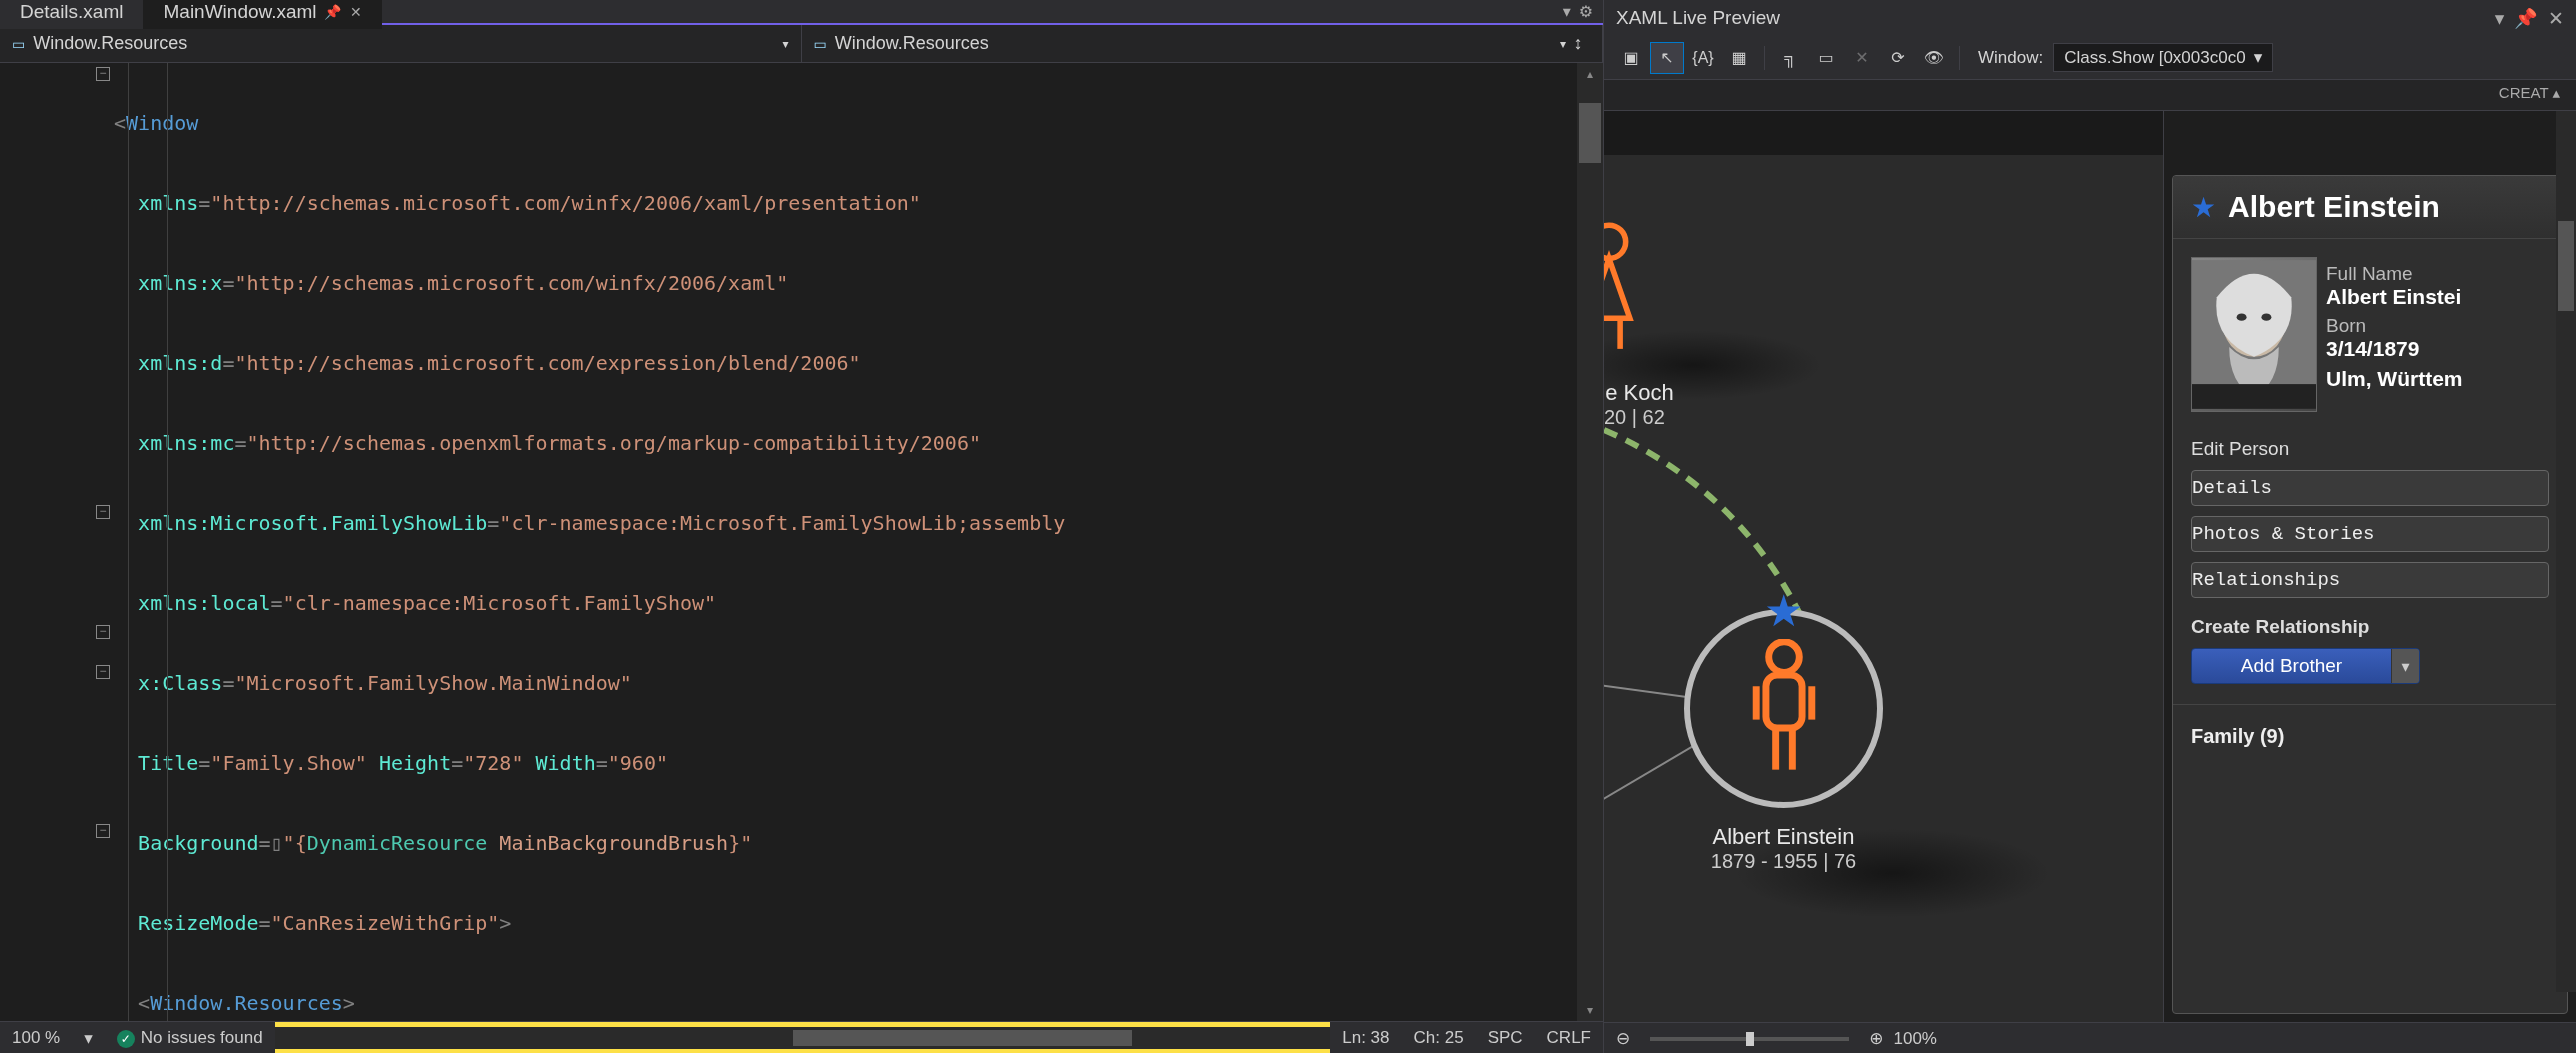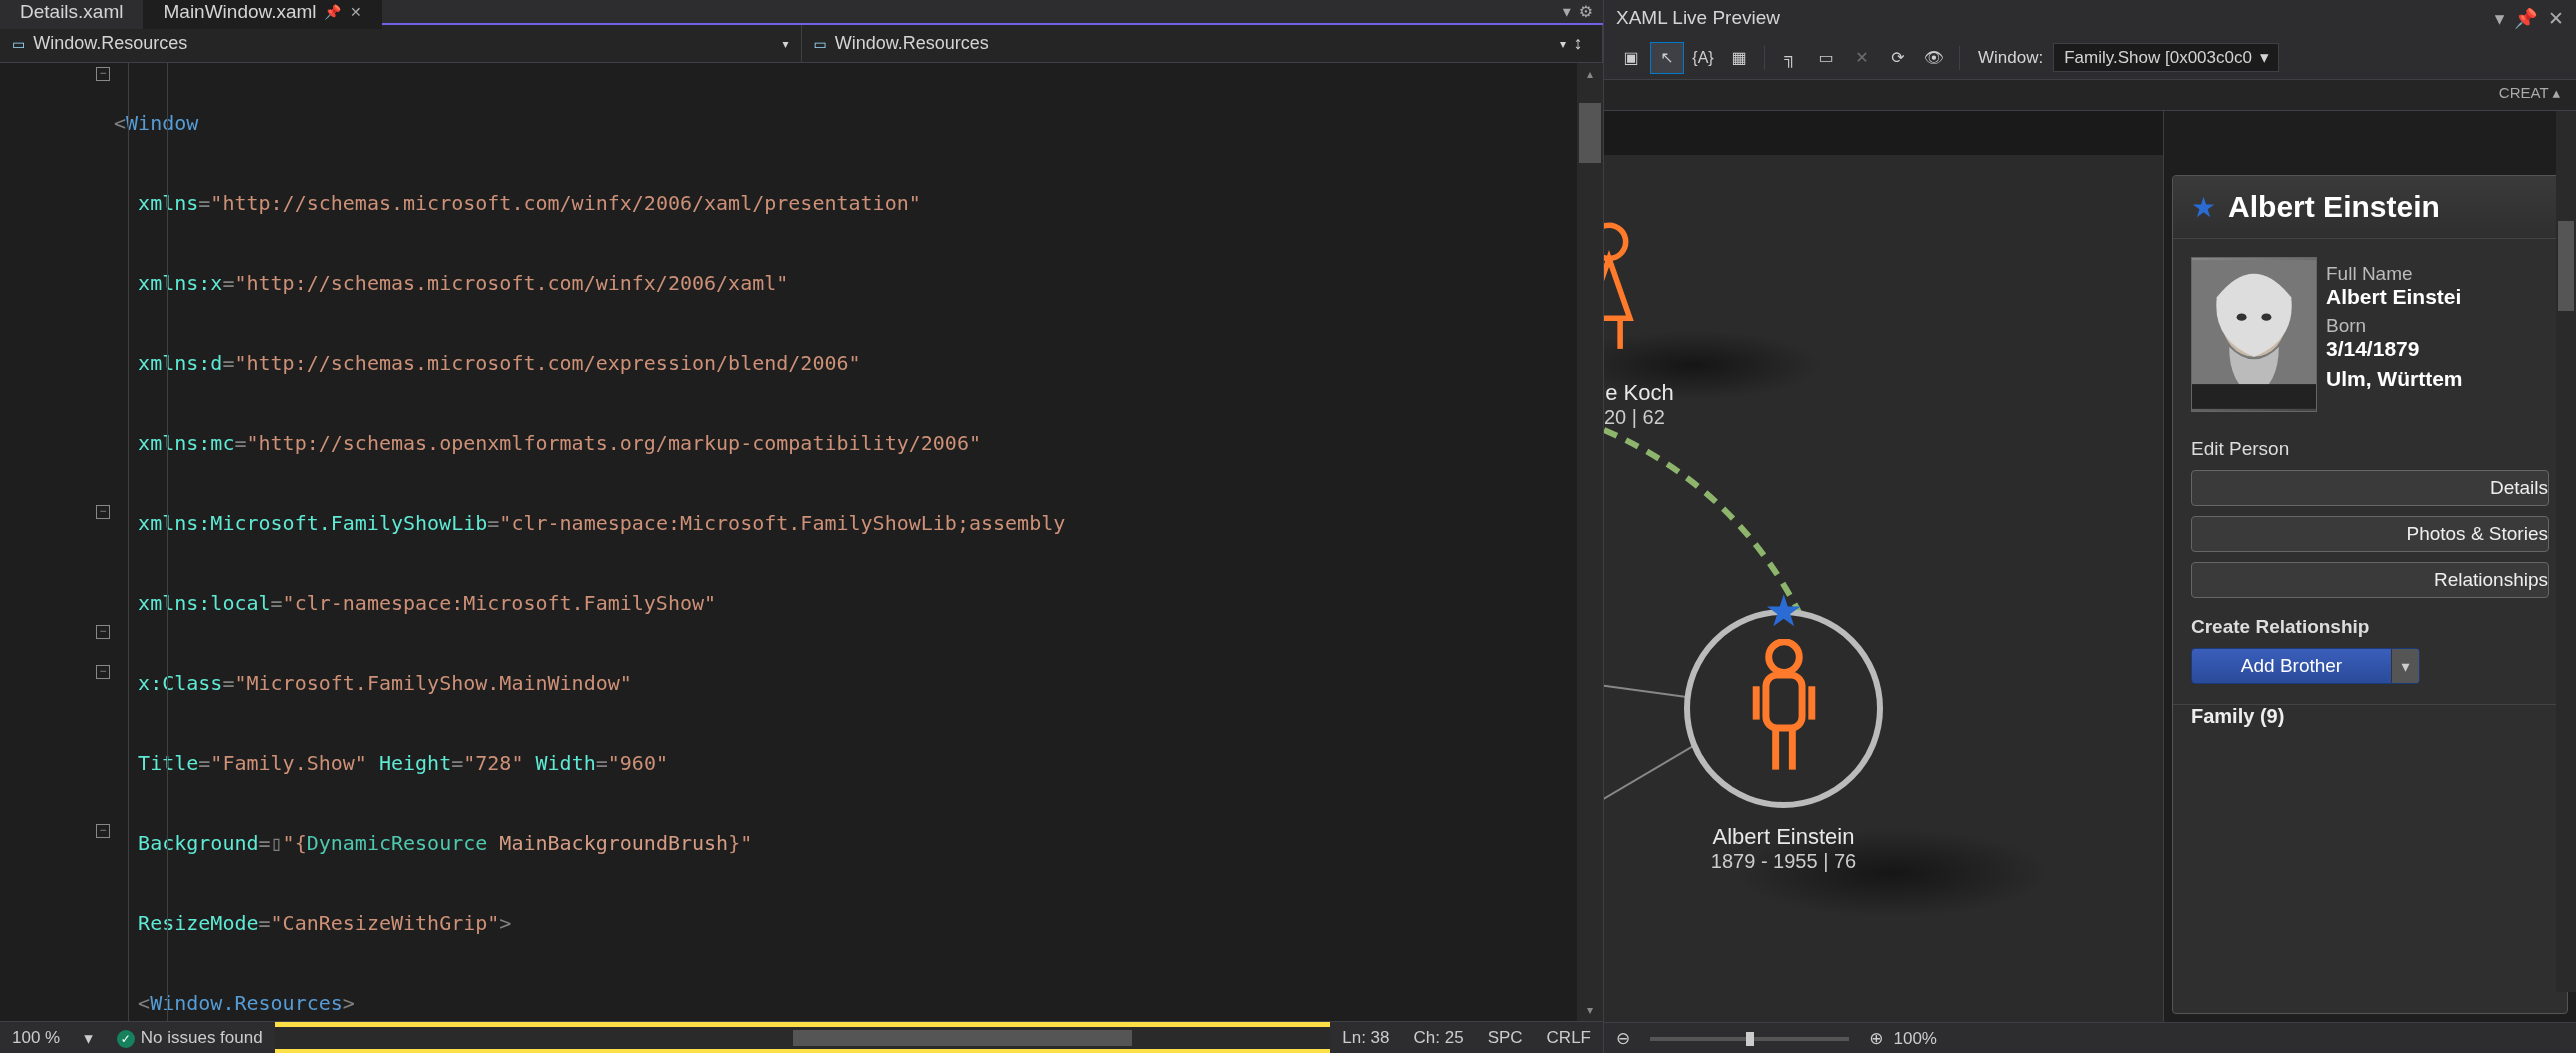--- a/index.html
+++ b/index.html
@@ -372,22 +372,23 @@
 .vs-button {
   display: block;
   width: calc(100% - 36px);
   margin: 0 18px 10px;
   padding: 6px 0;
   background: #3a3a3a;
   border: 1px solid #666;
   border-radius: 4px;
   color: #eee;
   font-size: 19px;
-  text-align: right;
+  text-align: left;
   cursor: pointer;
+  font-family: Liberation Mono, monospace;
 }
 .add-brother-btn {
   display: flex;
   width: 229px;
   margin: 0 18px 20px;
   background: linear-gradient(#3a5fbb, #2a4a9a);
   border: 1px solid #1a3a7a;
   border-radius: 4px;
   overflow: hidden;
 }
@@ -401,21 +402,21 @@
 .add-brother-btn .drop {
   width: 28px;
   background: #555;
   border-left: 1px solid #333;
   display: flex;
   align-items: center;
   justify-content: center;
   color: #ccc;
 }
 .family-section {
-  padding: 0 18px;
+  padding: 20px 18px;
   border-top: 1px solid #444;
   font-size: 20px;
   font-weight: 600;
   color: #eee;
 }
 .preview-scroll-v {
   position: absolute;
   right: 0; top: 0; bottom: 30px;
   width: 20px;
   background: #2a2a2a;
@@ -565,21 +566,21 @@
     <span class="tb-btn">▦</span>
     <span class="tb-sep"></span>
     <span class="tb-btn">╗</span>
     <span class="tb-btn">▭</span>
     <span class="tb-btn" style="opacity:.4">✕</span>
     <span class="tb-btn">⟳</span>
     <span class="tb-btn">👁</span>
     <span class="tb-sep"></span>
     <span class="window-label">Window:</span>
     <div class="window-drop">
-      <span>Family.Show [0x003c0c0</span>
+      <span>Class.Show [0x003c0c0</span>
       <span>▾</span>
     </div>
   </div>
 
   <div class="preview-breadcrumb">
     <span>CREAT</span> <span>▴</span>
   </div>
 
   <div class="preview-body">
     <div class="preview-canvas">

